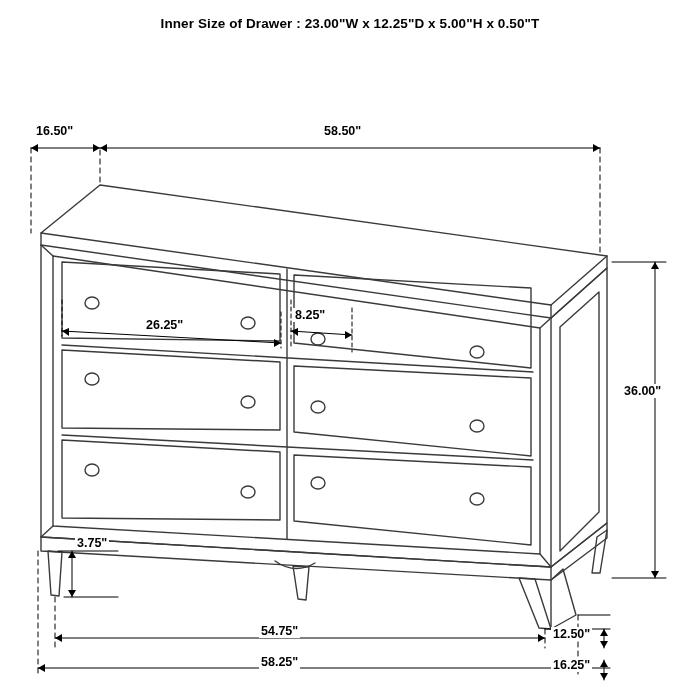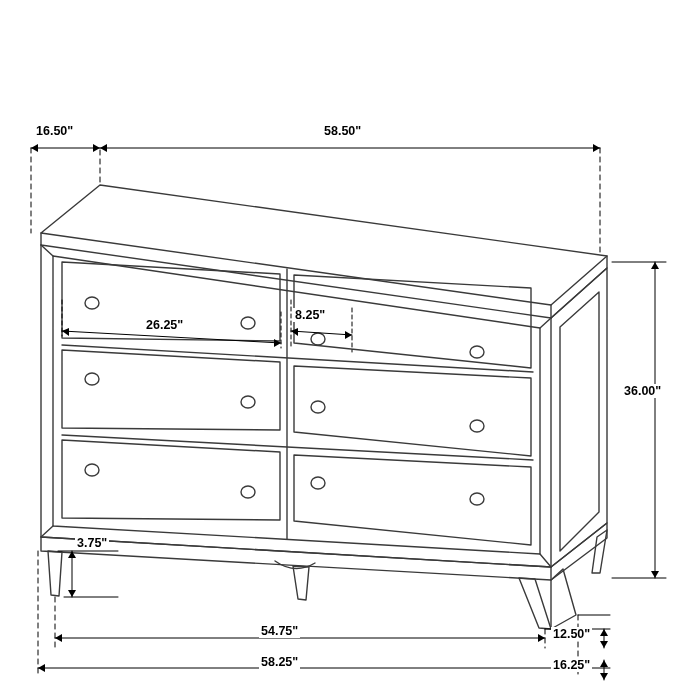--- a/index.html
+++ b/index.html
@@ -45,20 +45,21 @@
     padding: 0 2px;
     white-space: nowrap;
     line-height: 14px;
   }
 </style>
 </head>
 <body>
 
 <div id="stage">
 
+  <div class="title">Inner Size of Drawer : 23.00"W x 12.25"D x 5.00"H x 0.50"T</div>
 
   <svg class="diagram" viewBox="0 0 700 700">
     <g fill="none" stroke="#3a3a3a" stroke-width="1.4" stroke-linejoin="round" stroke-linecap="round">
 
       <path d="M 41 233 L 100 185 L 607 256 L 551 305 Z"></path>
       <path d="M 41 233 L 41 245 L 551 318 L 551 305"></path>
       <path d="M 607 256 L 607 268 L 551 318"></path>
 
       <path d="M 41 245 L 41 537 L 551 567 L 551 318"></path>
       <path d="M 551 318 L 607 268 L 607 523 L 551 567"></path>

